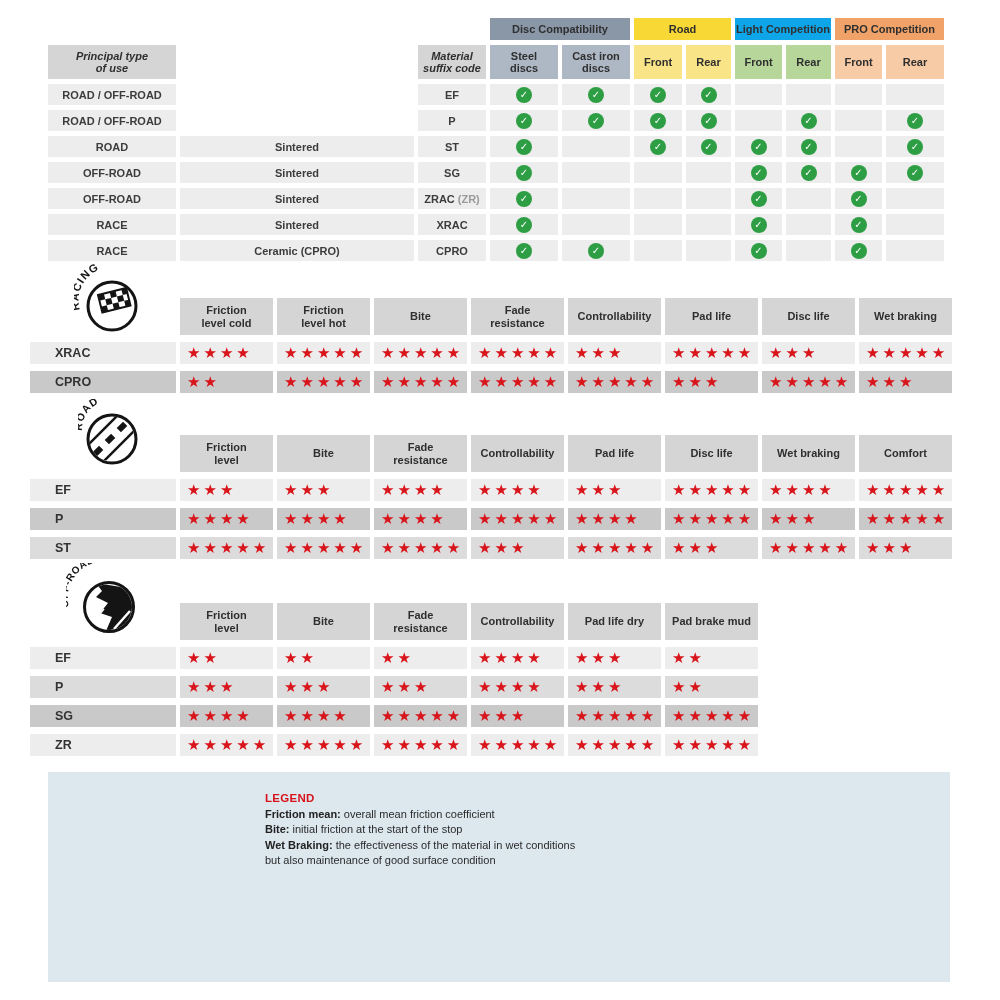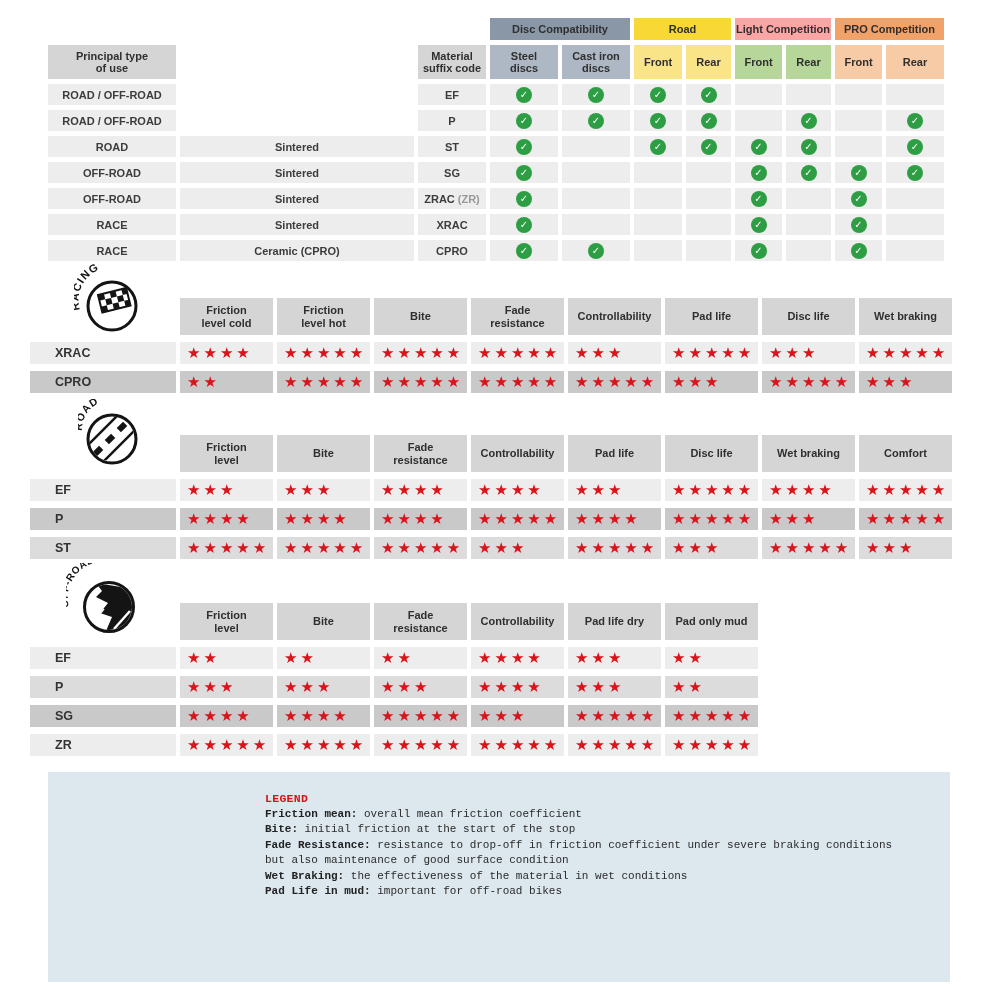--- a/index.html
+++ b/index.html
@@ -6,21 +6,21 @@
   body{font-family:"Liberation Sans","DejaVu Sans",sans-serif;background:#fff;}
   .page{position:relative;width:1000px;height:1000px;background:#fff;overflow:hidden;color:#3c3c3c;}
   .abs{position:absolute;}
 
   
   #compat{left:48px;top:18px;display:grid;
     grid-template-columns:128px 234px 68px 68px 68px 48px 45px 47px 45px 47px 58px;
     grid-template-rows:22px 34px;grid-auto-rows:21px;column-gap:4px;row-gap:5px;}
   .cell{display:flex;align-items:center;justify-content:center;text-align:center;}
   .group-cell{font-size:11px;font-weight:bold;color:#2f2f2f;}
-  .hcell{background:#d5d5d5;}
+  .hcell{background:#d5d5d5;font-style:italic;}
   .sub-cell{font-size:11px;font-weight:bold;color:#2f2f2f;white-space:pre-line;line-height:1.12;}
   .data-cell{background:#ededed;font-size:11px;font-weight:bold;color:#3c3c3c;}
   .suffix-note{color:#9a9a9a;margin-left:3px;font-weight:bold;}
   .check{width:16px;height:16px;border-radius:50%;background:#2e9e44;color:#fff;
     font-size:10px;font-weight:bold;display:flex;align-items:center;justify-content:center;line-height:1;}
 
   
   .rating-grid{display:grid;column-gap:4px;row-gap:7px;grid-template-rows:37px;grid-auto-rows:22px;}
   #racing{left:30px;top:298px;}
   #road{left:30px;top:435px;}
@@ -31,33 +31,33 @@
     color:#d9151c;font-size:15px;letter-spacing:3px;line-height:1;}
 
   
   #icon-racing{left:74px;top:264px;}
   #icon-road{left:78px;top:399px;}
   #icon-offroad{left:66px;top:563px;}
   .icon-label{font-family:"Liberation Sans","DejaVu Sans",sans-serif;}
 
   
   .legend{left:48px;top:772px;width:902px;height:210px;background:#dce7ee;}
-  .legend-inner{position:absolute;left:217px;top:19px;font-size:11px;line-height:15.5px;color:#2b2b2b;font-family:Liberation Mono, monospace;}
+  .legend-inner{position:absolute;left:217px;top:19px;font-size:11px;line-height:15.5px;color:#2b2b2b;}
   .legend-title{color:#d8121a;font-weight:bold;font-size:11.5px;letter-spacing:0.3px;}
   .legend-line b{color:#222;}
 </style>
 </head>
 <body>
 
 <div class="page">
 
   <div id="compat" class="abs">
       <div class="cell group-cell" style="grid-area: 1 / 4 / auto / span 2; background: rgb(137, 151, 167);">Disc Compatibility</div>
       <div class="cell group-cell" style="grid-area: 1 / 6 / auto / span 2; background: rgb(248, 216, 52);">Road</div>
-      <div class="cell group-cell" style="grid-area: 1 / 8 / auto / span 2; background: #fca5a5;">Light Competition</div>
+      <div class="cell group-cell" style="grid-area: 1 / 8 / auto / span 2; background: #0ea5e9;">Light Competition</div>
       <div class="cell group-cell" style="grid-area: 1 / 10 / auto / span 2; background: rgb(240, 162, 104);">PRO Competition</div>
       <div class="cell sub-cell hcell" style="grid-area: 2 / 1;">Principal type
 of use</div>
       <div class="cell sub-cell hcell" style="grid-area: 2 / 3;">Material
 suffix code</div>
       <div class="cell sub-cell" style="grid-area: 2 / 4; background: rgb(174, 184, 196);">Steel
 discs</div>
       <div class="cell sub-cell" style="grid-area: 2 / 5; background: rgb(174, 184, 196);">Cast iron
 discs</div>
       <div class="cell sub-cell" style="grid-area: 2 / 6; background: rgb(249, 228, 136);">Front</div>
@@ -341,21 +341,21 @@
   </svg>
   <div id="offroad" class="abs rating-grid" style="grid-template-columns: 146px repeat(6, 93px);">
       <div style="grid-area: 1 / 1;"></div>
       <div class="cell rhead" style="grid-area: 1 / 2;">Friction
 level</div>
       <div class="cell rhead" style="grid-area: 1 / 3;">Bite</div>
       <div class="cell rhead" style="grid-area: 1 / 4;">Fade
 resistance</div>
       <div class="cell rhead" style="grid-area: 1 / 5;">Controllability</div>
       <div class="cell rhead" style="grid-area: 1 / 6;">Pad life dry</div>
-      <div class="cell rhead" style="grid-area: 1 / 7;">Pad only mud</div>
+      <div class="cell rhead" style="grid-area: 1 / 7;">Pad brake mud</div>
       <div class="cell rlabel" style="grid-area: 2 / 1; background: rgb(237, 237, 237);">EF</div>
       <div class="cell stars" style="grid-area: 2 / 2; background: rgb(237, 237, 237);">★★</div>
       <div class="cell stars" style="grid-area: 2 / 3; background: rgb(237, 237, 237);">★★</div>
       <div class="cell stars" style="grid-area: 2 / 4; background: rgb(237, 237, 237);">★★</div>
       <div class="cell stars" style="grid-area: 2 / 5; background: rgb(237, 237, 237);">★★★★</div>
       <div class="cell stars" style="grid-area: 2 / 6; background: rgb(237, 237, 237);">★★★</div>
       <div class="cell stars" style="grid-area: 2 / 7; background: rgb(237, 237, 237);">★★</div>
       <div class="cell rlabel" style="grid-area: 3 / 1; background: rgb(220, 220, 220);">P</div>
       <div class="cell stars" style="grid-area: 3 / 2; background: rgb(220, 220, 220);">★★★</div>
       <div class="cell stars" style="grid-area: 3 / 3; background: rgb(220, 220, 220);">★★★</div>
@@ -378,21 +378,19 @@
       <div class="cell stars" style="grid-area: 5 / 6; background: rgb(237, 237, 237);">★★★★★</div>
       <div class="cell stars" style="grid-area: 5 / 7; background: rgb(237, 237, 237);">★★★★★</div>
     </div>
 
   <div class="abs legend">
     <div class="legend-inner">
       <div class="legend-title">LEGEND</div>
       <div>
           <div class="legend-line"><b>Friction mean:</b> overall mean friction coefficient</div>
           <div class="legend-line"><b>Bite:</b> initial friction at the start of the stop</div>
-          <div class="legend-line"><b>Fade Resistance:</b> resistance to drop-off in friction coefficient under severe braking conditions</div>
+          <div class="legend-line"><b>Wet Braking:</b> the effectiveness of the material in wet conditions</div>
           <div class="legend-line">but also maintenance of good surface condition</div>
-          <div class="legend-line"><b>Wet Braking:</b> the effectiveness of the material in wet conditions</div>
-          <div class="legend-line"><b>Pad Life in mud:</b> important for off-road bikes</div>
         </div>
     </div>
   </div>
 
 </div>
 
 </body></html>

